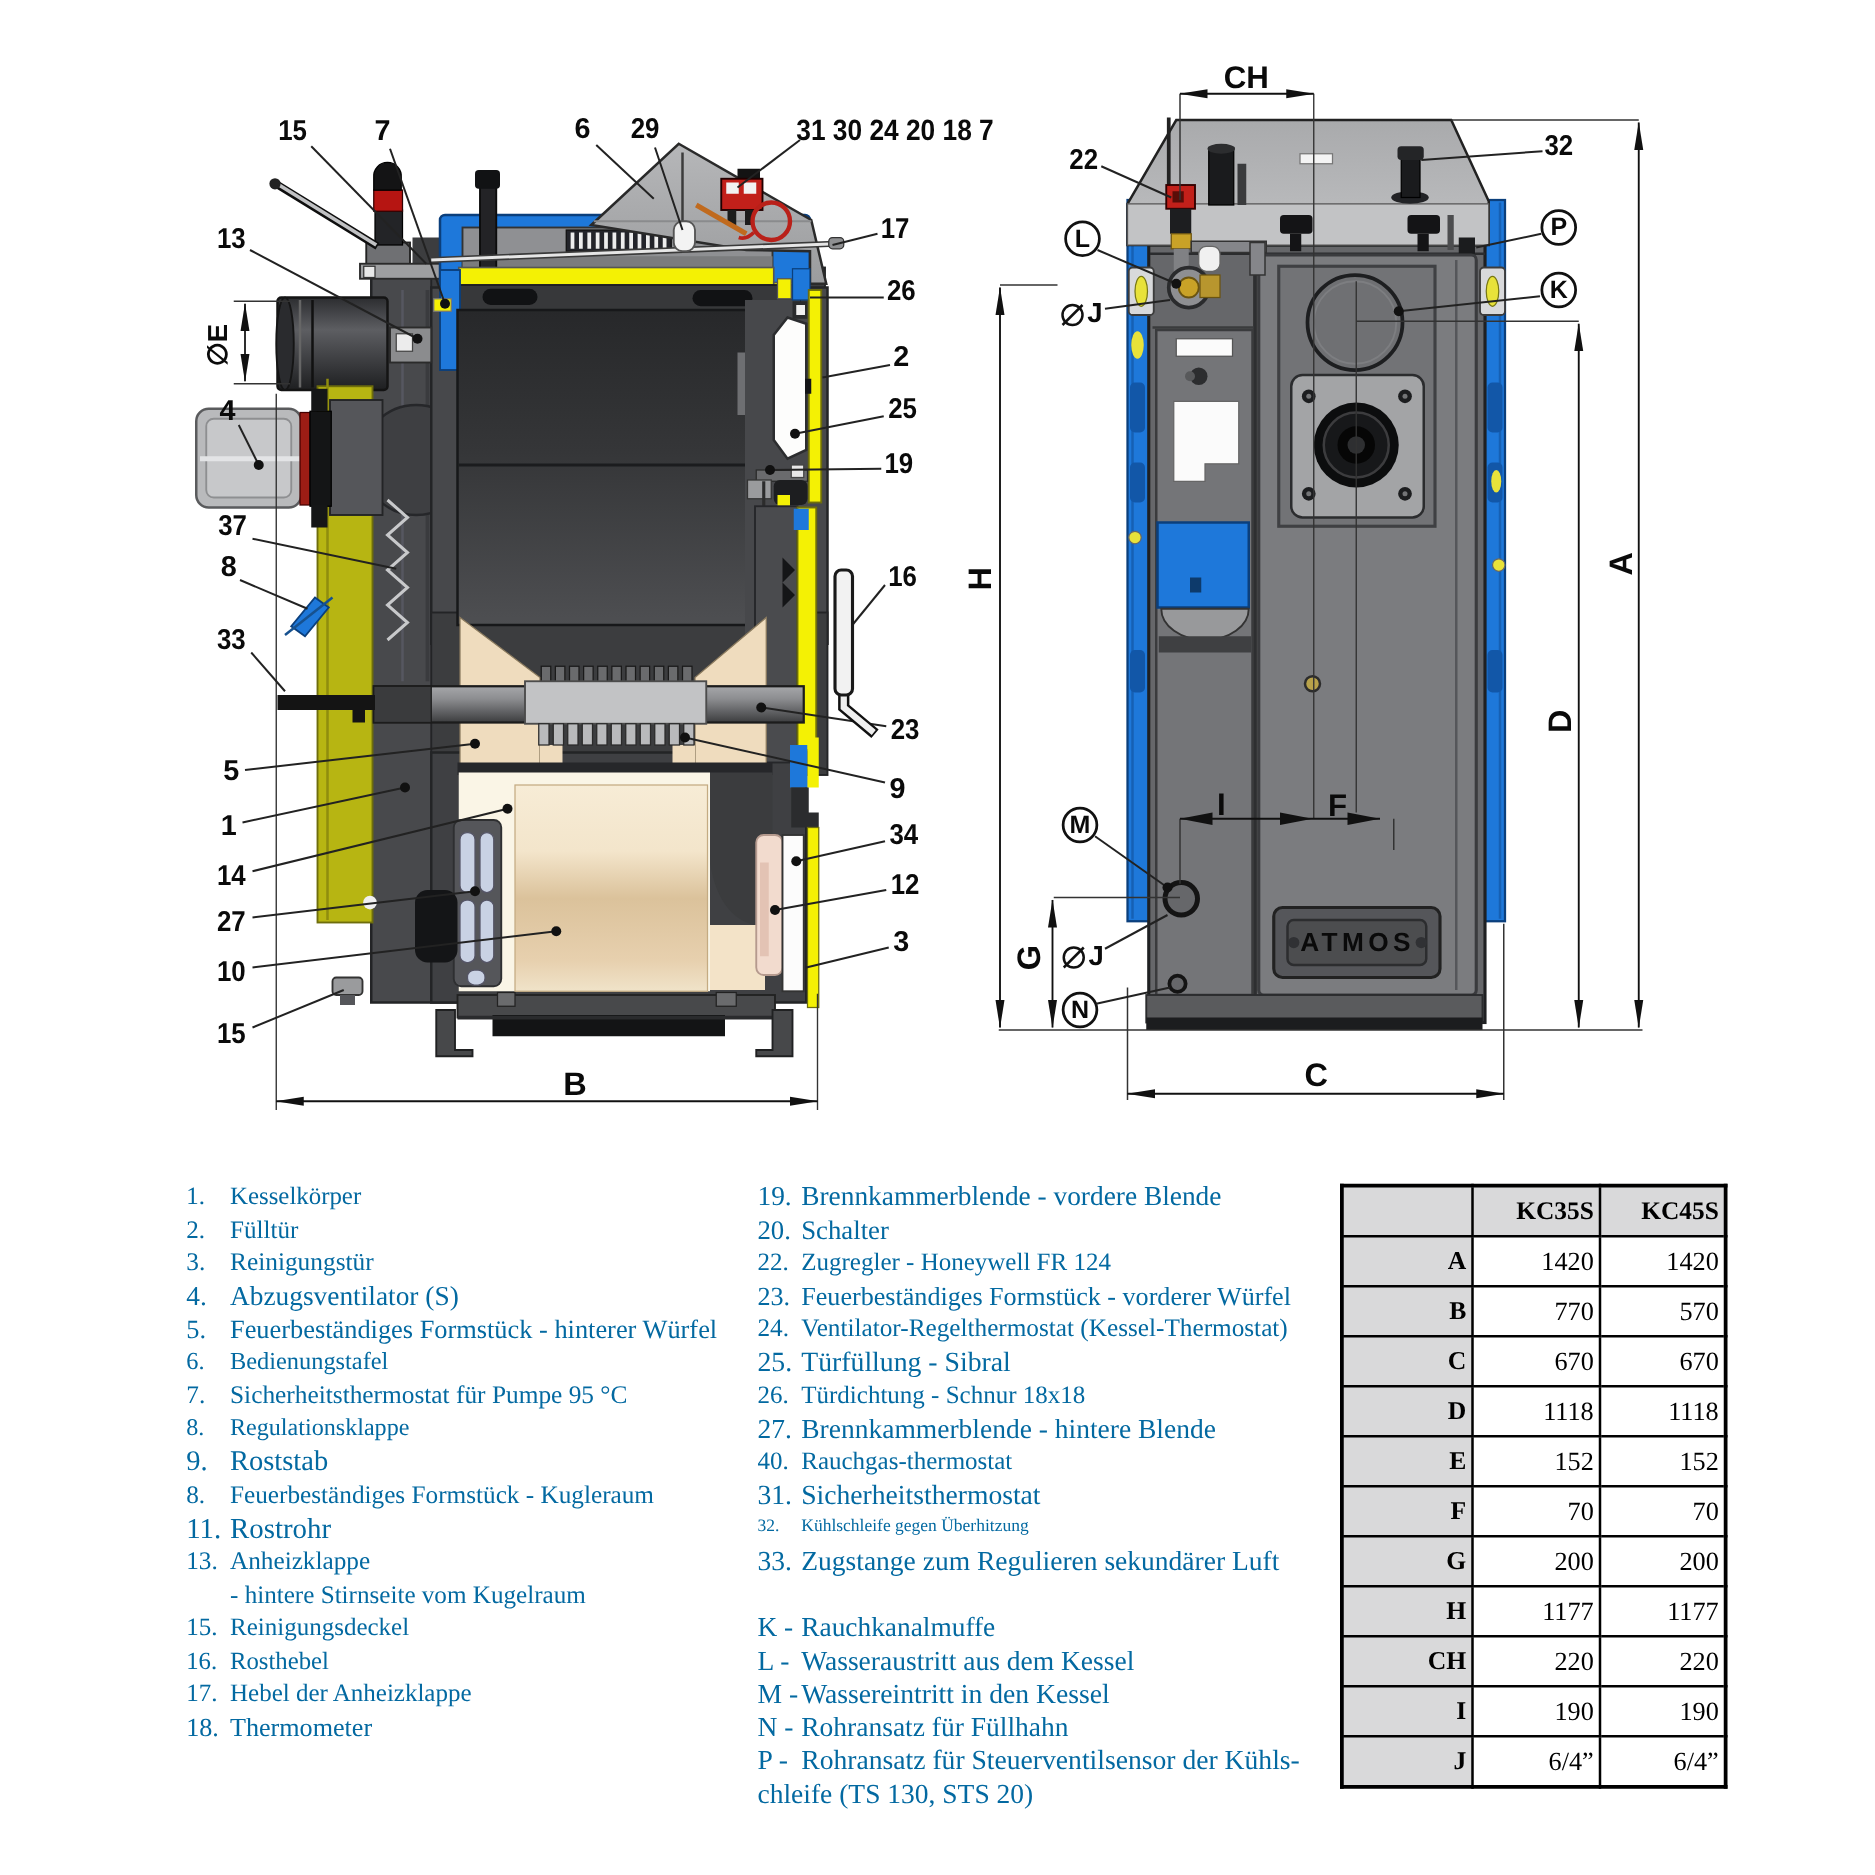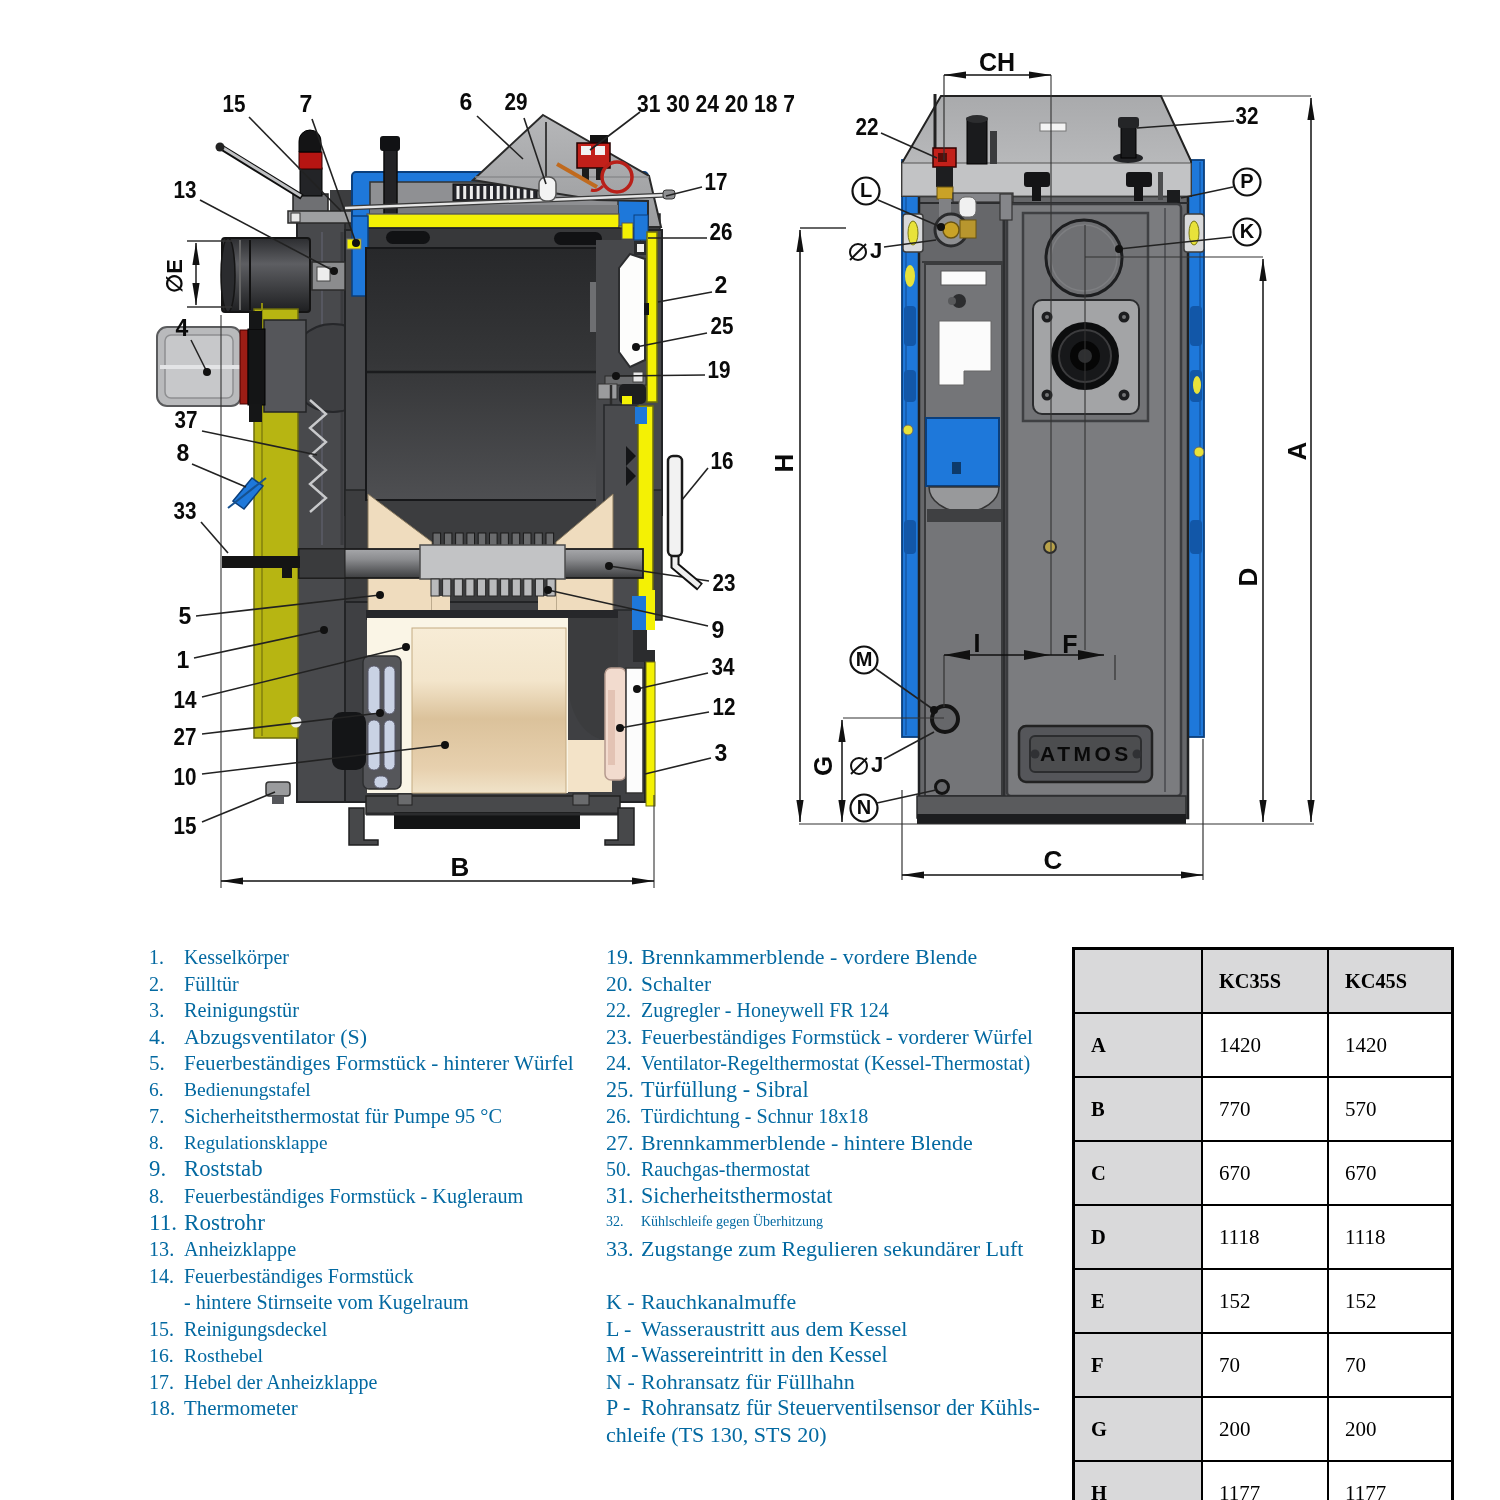--- a/index.html
+++ b/index.html
@@ -2,21 +2,21 @@
 <html><head><meta charset="utf-8">
 <style>
 html,body{margin:0;padding:0;background:#fff;width:1500px;height:1500px;overflow:hidden}
 #page{position:relative;width:1500px;height:1500px;font-family:"Liberation Serif",serif}
 svg{position:absolute;left:0;top:0}
 .lst{position:absolute;line-height:26.55px;color:#0369a1;white-space:nowrap}
 .lst .n{display:inline-block}
 #l1{left:149px;top:944px}
 #l2{left:606px;top:944px}
 #tbl{position:absolute;left:1072px;top:947px;border-collapse:collapse;font-family:"Liberation Serif",serif;border:3px solid #000}
-#tbl td{border:2px solid #000;text-align:left;font-size:21px;padding:16px;height:30px}
+#tbl td{border:2px solid #000;text-align:right;font-size:21px;padding:4px;height:30px}
 #tbl td.h{background:#d9d9da;font-weight:bold;font-size:20.3px}
 #tbl td.l{background:#d9d9da;font-weight:bold;font-size:20.5px}
 #tbl td:nth-child(1){width:94px}
 #tbl td:nth-child(2){width:92px}
 #tbl td:nth-child(3){width:90px}
 </style></head>
 <body>
 <div id="page">
 <svg width="1500" height="1500" viewBox="0 0 1500 1500">
 <defs>
@@ -451,37 +451,36 @@
 <div style="font-size:20.3px"><span class="n" style="width:35px">3.</span>Reinigungstür</div>
 <div style="font-size:21.9px"><span class="n" style="width:35px">4.</span>Abzugsventilator (S)</div>
 <div style="font-size:21.1px"><span class="n" style="width:35px">5.</span>Feuerbeständiges Formstück - hinterer Würfel</div>
 <div style="font-size:19.5px"><span class="n" style="width:35px">6.</span>Bedienungstafel</div>
 <div style="font-size:20.3px"><span class="n" style="width:35px">7.</span>Sicherheitsthermostat für Pumpe 95 °C</div>
 <div style="font-size:19.3px"><span class="n" style="width:35px">8.</span>Regulationsklappe</div>
 <div style="font-size:22.8px"><span class="n" style="width:35px">9.</span>Roststab</div>
 <div style="font-size:20.2px"><span class="n" style="width:35px">8.</span>Feuerbeständiges Formstück - Kugleraum</div>
 <div style="font-size:23.1px"><span class="n" style="width:35px">11.</span>Rostrohr</div>
 <div style="font-size:20.2px"><span class="n" style="width:35px">13.</span>Anheizklappe</div>
-<div style="font-size:20.0px"><span class="n" style="width:35px">14.</span>Feuerbeständiges Formstück</div>
 <div style="font-size:20.1px"><span class="n" style="width:35px"></span>- hintere Stirnseite vom Kugelraum</div>
 <div style="font-size:20.0px"><span class="n" style="width:35px">15.</span>Reinigungsdeckel</div>
 <div style="font-size:19.8px"><span class="n" style="width:35px">16.</span>Rosthebel</div>
 <div style="font-size:20.0px"><span class="n" style="width:35px">17.</span>Hebel der Anheizklappe</div>
 <div style="font-size:20.9px"><span class="n" style="width:35px">18.</span>Thermometer</div>
 </div>
 <div class="lst" id="l2">
 <div style="font-size:21.9px"><span class="n" style="width:35px">19.</span>Brennkammerblende - vordere Blende</div>
 <div style="font-size:21.4px"><span class="n" style="width:35px">20.</span>Schalter</div>
 <div style="font-size:20.0px"><span class="n" style="width:35px">22.</span>Zugregler - Honeywell FR 124</div>
 <div style="font-size:20.9px"><span class="n" style="width:35px">23.</span>Feuerbeständiges Formstück - vorderer Würfel</div>
 <div style="font-size:20.2px"><span class="n" style="width:35px">24.</span>Ventilator-Regelthermostat (Kessel-Thermostat)</div>
 <div style="font-size:22.2px"><span class="n" style="width:35px">25.</span>Türfüllung - Sibral</div>
 <div style="font-size:20.0px"><span class="n" style="width:35px">26.</span>Türdichtung - Schnur 18x18</div>
 <div style="font-size:22.0px"><span class="n" style="width:35px">27.</span>Brennkammerblende - hintere Blende</div>
-<div style="font-size:20.0px"><span class="n" style="width:35px">50.</span>Rauchgas-thermostat</div>
+<div style="font-size:20.0px"><span class="n" style="width:35px">40.</span>Rauchgas-thermostat</div>
 <div style="font-size:22.1px"><span class="n" style="width:35px">31.</span>Sicherheitsthermostat</div>
 <div style="font-size:14px"><span class="n" style="width:35px">32.</span>Kühlschleife gegen Überhitzung</div>
 <div style="font-size:22.0px"><span class="n" style="width:35px">33.</span>Zugstange zum Regulieren sekundärer Luft</div>
 <div style="font-size:22.0px"><span class="n" style="width:35px"></span></div>
 <div style="font-size:21.9px"><span class="n" style="width:35px">K -</span>Rauchkanalmuffe</div>
 <div style="font-size:22.0px"><span class="n" style="width:35px">L -</span>Wasseraustritt aus dem Kessel</div>
 <div style="font-size:22.1px"><span class="n" style="width:35px">M -</span>Wassereintritt in den Kessel</div>
 <div style="font-size:22.0px"><span class="n" style="width:35px">N -</span>Rohransatz für Füllhahn</div>
 <div style="font-size:22.1px"><span class="n" style="width:35px">P -</span>Rohransatz für Steuerventilsensor der Kühls-</div>
 <div style="font-size:22.0px"><span>chleife (TS 130, STS 20)</span></div>

